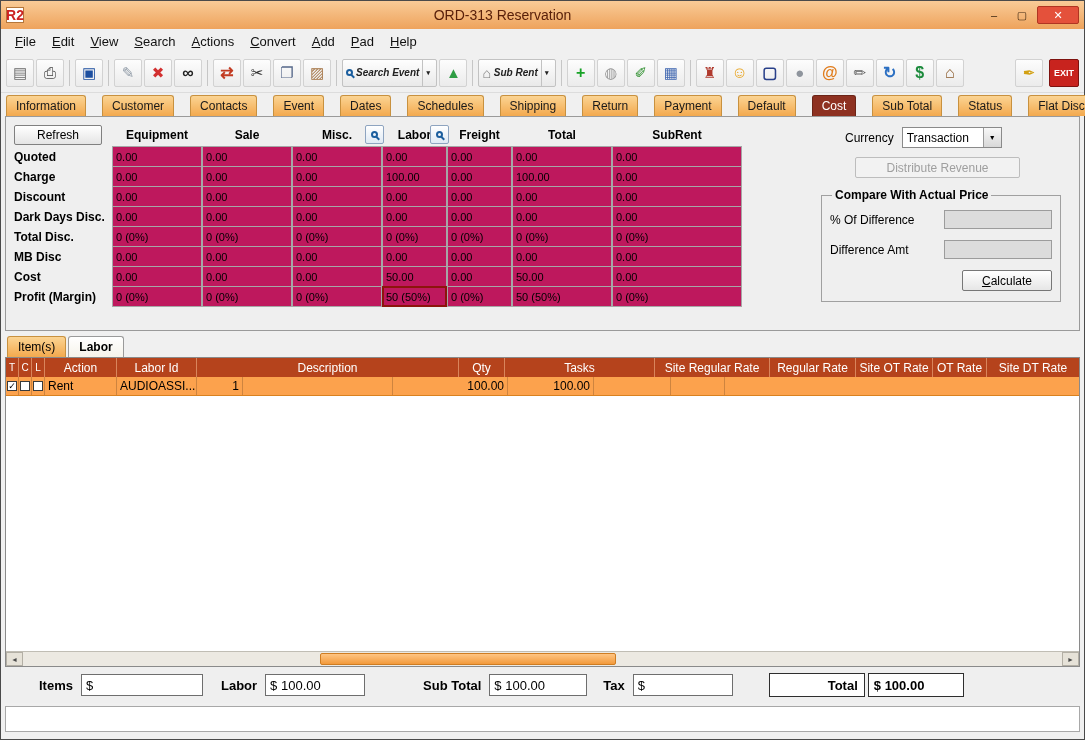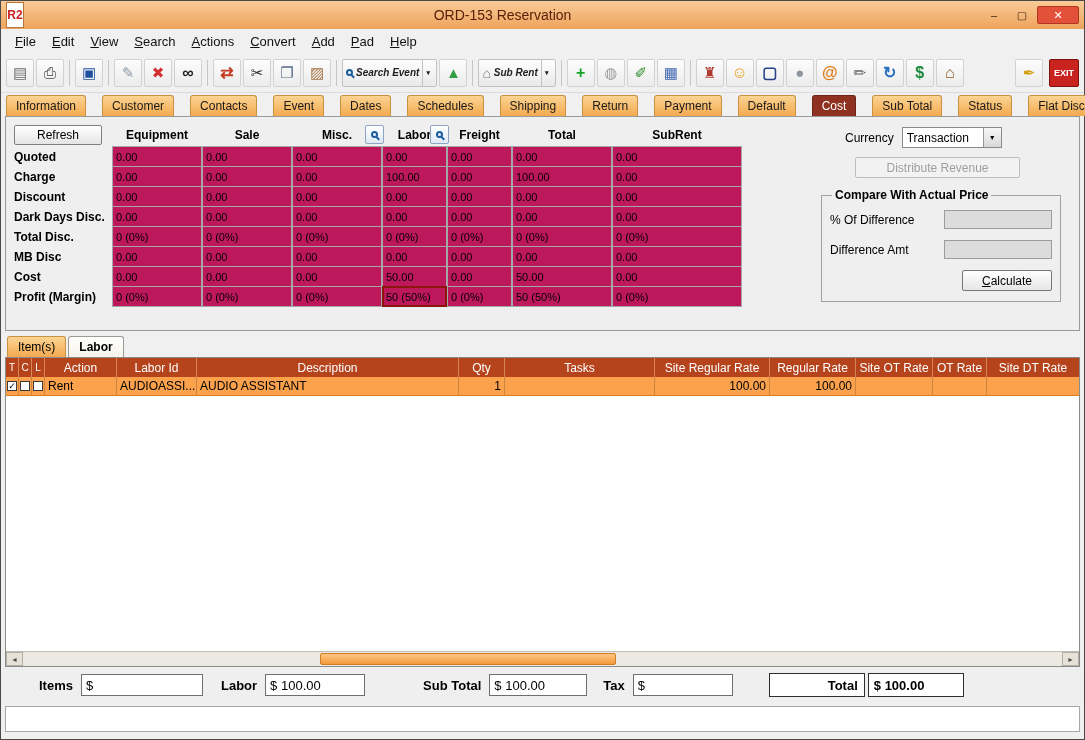--- a/index.html
+++ b/index.html
@@ -2,21 +2,21 @@
 <html><head>
 <meta charset="utf-8">
 <style>
 *{box-sizing:border-box;margin:0;padding:0;}
 html,body{background:#9a9a9a;}
 body{font-family:"Liberation Sans",sans-serif;}
 .window{width:1085px;height:740px;border:1px solid #4a4a4a;background:#f0f0f0;display:flex;flex-direction:column;margin:0 auto;}
 
 
 .titlebar{flex:0 0 28px;background:linear-gradient(#f9cb97,#eea35c);display:flex;align-items:center;padding:0 5px;}
-.app-icon{width:18px;height:26px;background:#fff;border:1px solid #b5763a;color:#c22;font-size:12px;font-weight:bold;display:flex;align-items:center;justify-content:center;}
+.app-icon{width:18px;height:16px;background:#fff;border:1px solid #b5763a;color:#c22;font-size:14px;font-weight:bold;display:flex;align-items:center;justify-content:center;}
 .title{flex:1;text-align:center;font-size:14px;color:#59200a;}
 .win-controls{display:flex;align-items:center;gap:2px;}
 .win-btn{width:26px;height:18px;display:flex;align-items:center;justify-content:center;font-size:11px;color:#3a2410;}
 .win-btn.close{width:42px;background:#e4513b;color:#fff;border-radius:2px;border:1px solid #b03522;}
 
 
 .menubar{flex:0 0 24px;display:flex;align-items:center;padding:0 6px;}
 .menu-item{display:inline-block;padding:3px 8px;font-size:13px;color:#111;}
 .menu-item::first-letter{text-decoration:underline;}
 
@@ -105,21 +105,21 @@
 
 .statusbar{flex:0 0 26px;margin:3px 4px 7px;background:#fff;border:1px solid #a8a8a8;}
 </style>
 </head>
 <body>
 
 <div class="window">
 
   <div class="titlebar">
     <div class="app-icon">R2</div>
-    <div class="title">ORD-153 Reservation</div>
+    <div class="title">ORD-313 Reservation</div>
     <div class="win-controls">
       <div class="win-btn">–</div>
       <div class="win-btn">▢</div>
       <div class="win-btn close">✕</div>
     </div>
   </div>
 
   <div class="menubar" id="menubar">
       <div class="menu-item">File</div>
       <div class="menu-item">Edit</div>
@@ -399,21 +399,20 @@
             <span class="cb">✓</span>
           </div>
           <div class="td ck" style="width: 13px;">
             <span class="cb"></span>
           </div>
           <div class="td ck" style="width: 13px;">
             <span class="cb"></span>
           </div>
           <div class="td" style="width: 72px;">Rent</div>
           <div class="td" style="width: 80px;">AUDIOASSI...</div>
-          <div class="td" style="width: 262px;">AUDIO ASSISTANT</div>
           <div class="td num" style="width: 46px;">1</div>
           <div class="td" style="width: 150px;"></div>
           <div class="td num" style="width: 115px;">100.00</div>
           <div class="td num" style="width: 86px;">100.00</div>
           <div class="td num" style="width: 77px;"></div>
           <div class="td num" style="width: 54px;"></div>
           <div class="td fx num"></div>
         </div>
       </div>
     <div class="hscroll">

